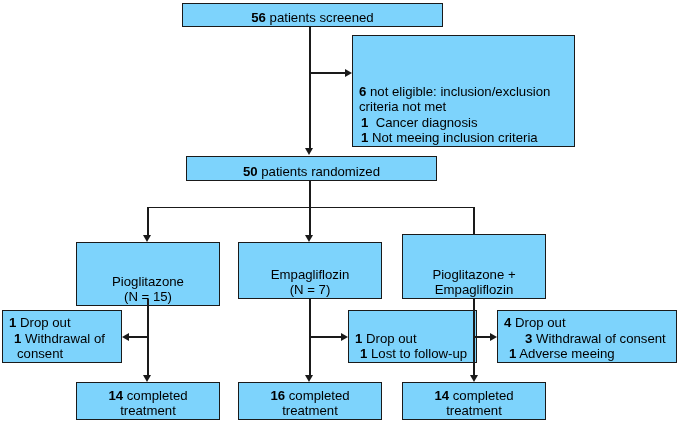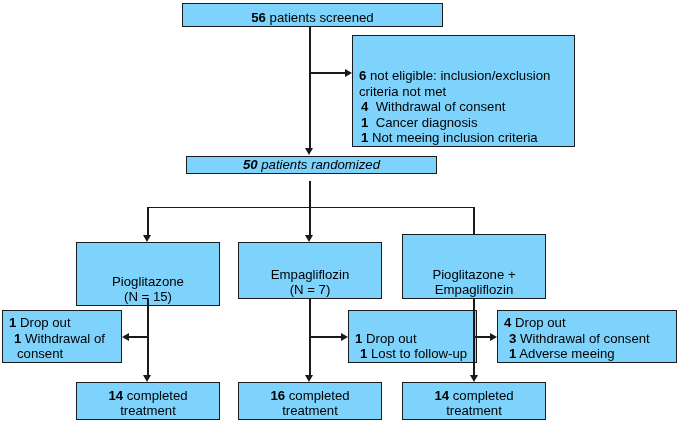--- a/index.html
+++ b/index.html
@@ -83,27 +83,26 @@
 
   <div class="vline" style="left:309px; top:27px; height:121px;"></div>
   <div class="arrow-down" style="left:305.3px; top:148px;"></div>
 
   <div class="hline" style="left:309px; top:72.2px; width:36px;"></div>
   <div class="arrow-right" style="left:345px; top:68.5px;"></div>
 
   <div class="box left" style="left:352px; top:35px; width:223px; height:112px;">
     <div class="pad">
       <span class="ln"><span class="b">6</span><span> not eligible: inclusion/exclusion criteria not met</span></span>
-      <span class="ln indent-hang" style="padding-left:13px;"><span class="b">4</span>&nbsp; <span>Withdrawal of consent</span></span>
       <span class="ln indent-hang" style="padding-left:13px;"><span class="b">1</span>&nbsp; <span>Cancer diagnosis</span></span>
       <span class="ln indent-hang" style="padding-left:13px;"><span class="b">1</span> <span>Not meeing inclusion criteria</span></span>
     </div>
   </div>
 
-  <div class="box center" style="left:186px; top:156px; width:251px; height:18px;font-style:italic;">
+  <div class="box center" style="left:186px; top:156px; width:251px; height:25px;">
     <div class="pad">
       <span class="ln"><span class="b">50</span><span> patients randomized</span></span>
     </div>
   </div>
 
   <div class="vline" style="left:309px; top:181px; height:26px;"></div>
   <div class="hline" style="left:147px; top:206.5px; width:328px;"></div>
 
   <div class="vline" style="left:147px; top:206.5px; height:29px;"></div>
   <div class="arrow-down" style="left:143.3px; top:235px;"></div>
@@ -160,21 +159,21 @@
   </div>
 
   <div class="vline" style="left:473.4px; top:299px; height:76px;"></div>
   <div class="arrow-down" style="left:469.7px; top:375px;"></div>
   <div class="hline" style="left:474px; top:336.2px; width:16px;"></div>
   <div class="arrow-right" style="left:490px; top:332.5px;"></div>
 
   <div class="box left" style="left:497px; top:310px; width:180px; height:53px;">
     <div class="pad">
       <span class="ln"><span class="b">4</span><span> Drop out</span></span>
-      <span class="ln" style="padding-left:8px; text-indent:-3px;"><span class="b">3</span> <span>Withdrawal of consent</span></span>
+      <span class="ln" style="padding-left:8px; text-indent:-3px;margin-left:16px;"><span class="b">3</span> <span>Withdrawal of consent</span></span>
       <span class="ln" style="padding-left:8px; text-indent:-3px;"><span class="b">1</span> <span>Adverse meeing</span></span>
     </div>
   </div>
 
   <div class="box center" style="left:76px; top:382px; width:144px; height:38px;">
     <div class="pad">
       <span class="ln"><span class="b">14</span><span> completed</span></span>
       <span class="ln">treatment</span>
     </div>
   </div>

